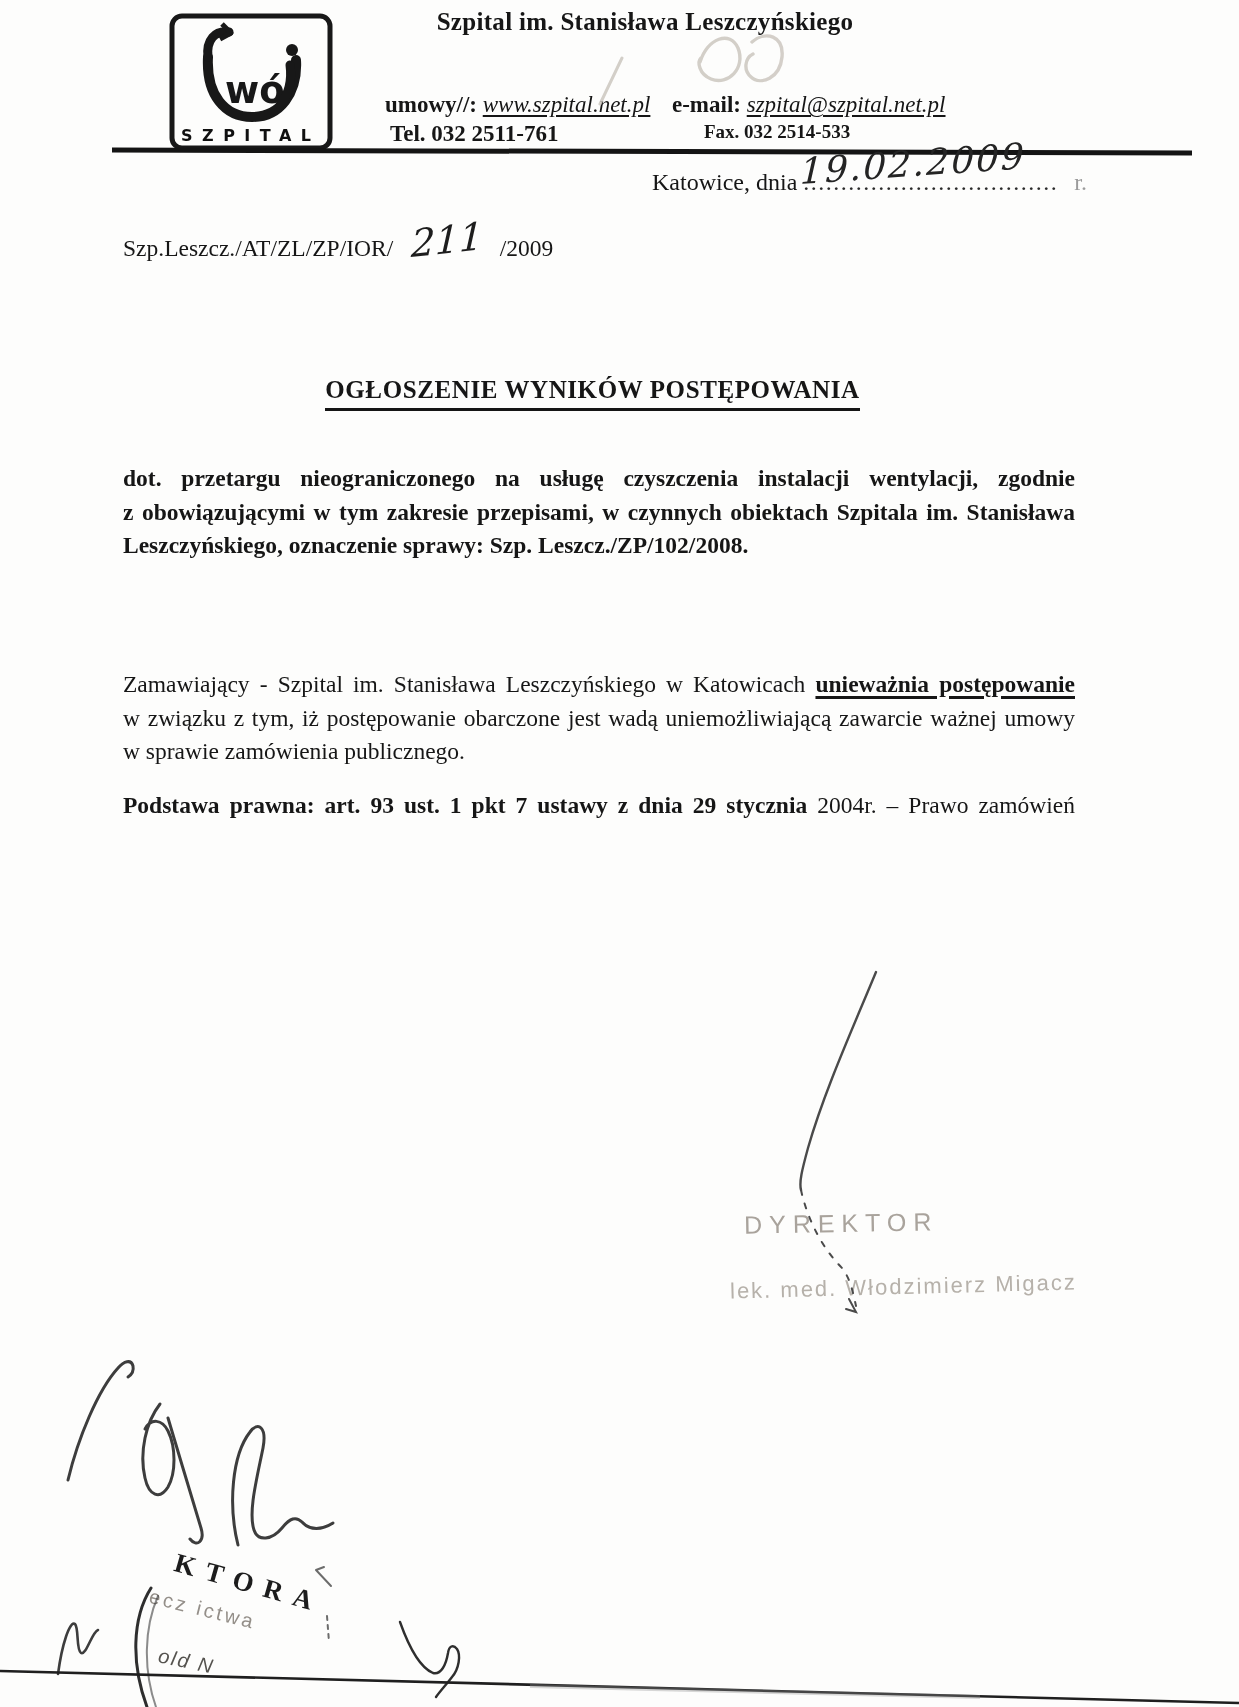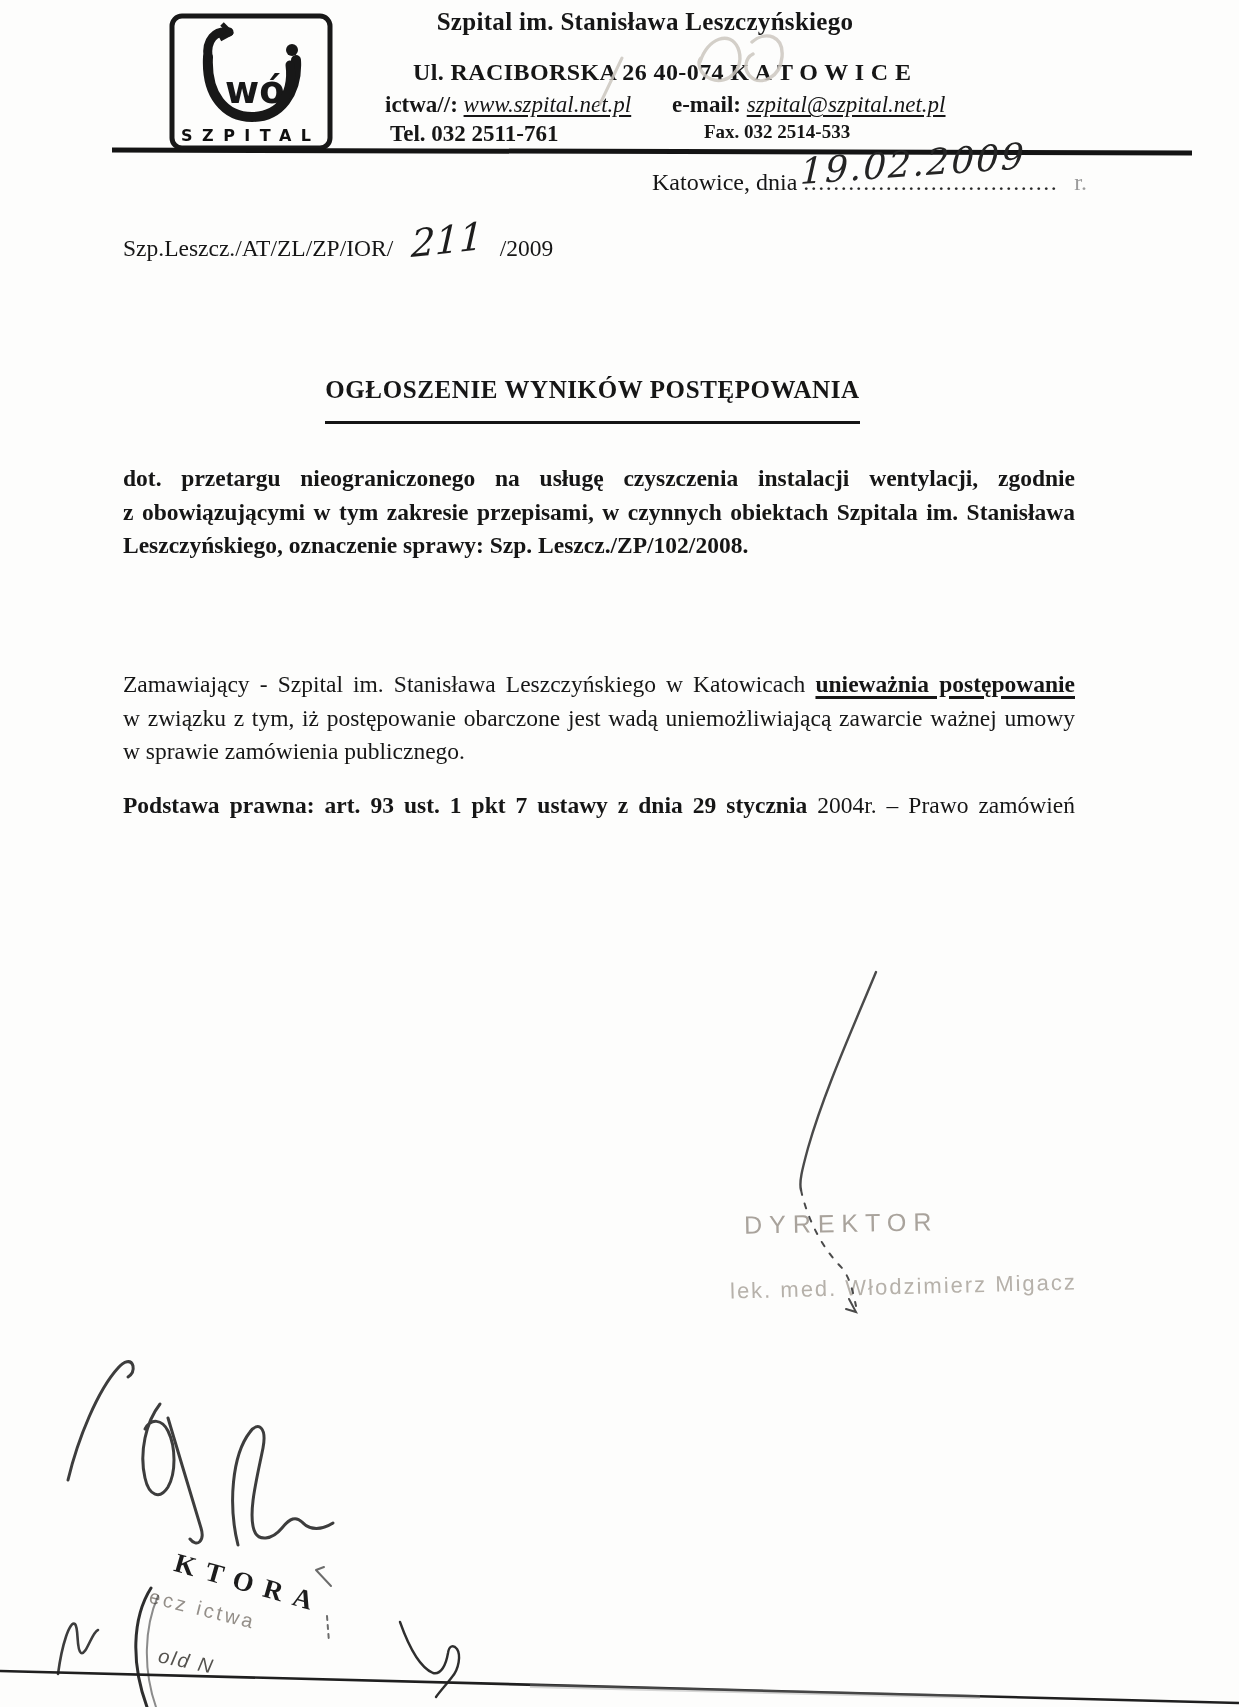--- a/index.html
+++ b/index.html
@@ -24,21 +24,21 @@
   .date-dots{letter-spacing:1.5px;color:#2a2a2a;}
   .date-suffix{color:#9b9b9b;margin-left:10px;}
   .hw-date{left:800px;top:143px;font-size:36px;font-style:italic;font-family:"DejaVu Serif",serif;
            letter-spacing:2px;color:#242424;transform:rotate(-4deg) skewX(-6deg);white-space:nowrap;}
   .reference{left:123px;top:221px;font-size:23.5px;white-space:nowrap;}
   .hw-number{display:inline-block;font-size:38px;font-style:italic;font-family:"DejaVu Serif",serif;
              color:#1d1d1d;transform:rotate(-6deg) skewX(-8deg);margin:0 16px 0 18px;position:relative;top:-3px;}
   
   .doc-title{left:0;top:376px;width:1185px;text-align:center;}
   .doc-title span{display:inline-block;font-size:25px;font-weight:bold;letter-spacing:0.6px;
-                  border-bottom:3px solid #151515;padding-bottom:17px;}
+                  border-bottom:3px solid #151515;padding-bottom:4px;}
   
   .para{left:123px;width:952px;font-size:23.5px;line-height:33.5px;}
   .subject{top:462px;font-weight:bold;}
   .decision{top:668px;}
   .legal{top:789px;}
   .jline{text-align:justify;text-align-last:justify;}
   .lline{text-align:left;}
   .emph{font-weight:bold;text-decoration:underline;text-underline-offset:4px;text-decoration-thickness:2.5px;}
   .bold{font-weight:bold;}
   
@@ -66,24 +66,23 @@
       <path d="M 40,44 C 38,27 47,17 61,19" fill="none" stroke="#181818" stroke-width="9" stroke-linecap="round"></path>
       <path d="M 54,11 L 63,20 L 52,26" fill="none" stroke="#181818" stroke-width="5" stroke-linejoin="round"></path>
       <text x="57" y="90" font-family="DejaVu Sans, sans-serif" font-size="37" font-weight="bold" fill="#181818">wó</text>
       <path d="M 122,52 C 124,67 121,81 112,92" fill="none" stroke="#181818" stroke-width="9" stroke-linecap="round"></path>
       <circle cx="124" cy="37" r="6" fill="#181818"></circle>
       <text x="13" y="128" font-family="DejaVu Sans, sans-serif" font-size="16" font-weight="bold" letter-spacing="9.5" fill="#101010">SZPITAL</text>
     </svg>
   </div>
 
   <div class="abs hospital-name">Szpital im. Stanisława Leszczyńskiego</div>
-  <div class="abs address-line">Ul.  RACIBORSKA 26  40-074 K A T O W I C E</div>
 
   <div class="abs contact-left">
-    <span class="contact-label">ictwa//:</span>
+    <span class="contact-label">umowy//:</span>
     <span class="contact-link">www.szpital.net.pl</span>
   </div>
   <div class="abs contact-right">
     <span class="contact-label">e-mail:</span>
     <span class="contact-link">szpital@szpital.net.pl</span>
   </div>
   <div class="abs tel-line">Tel. 032   2511-761</div>
   <div class="abs fax-line">Fax. 032   2514-533</div>
   <div class="abs header-rule"></div>
 

